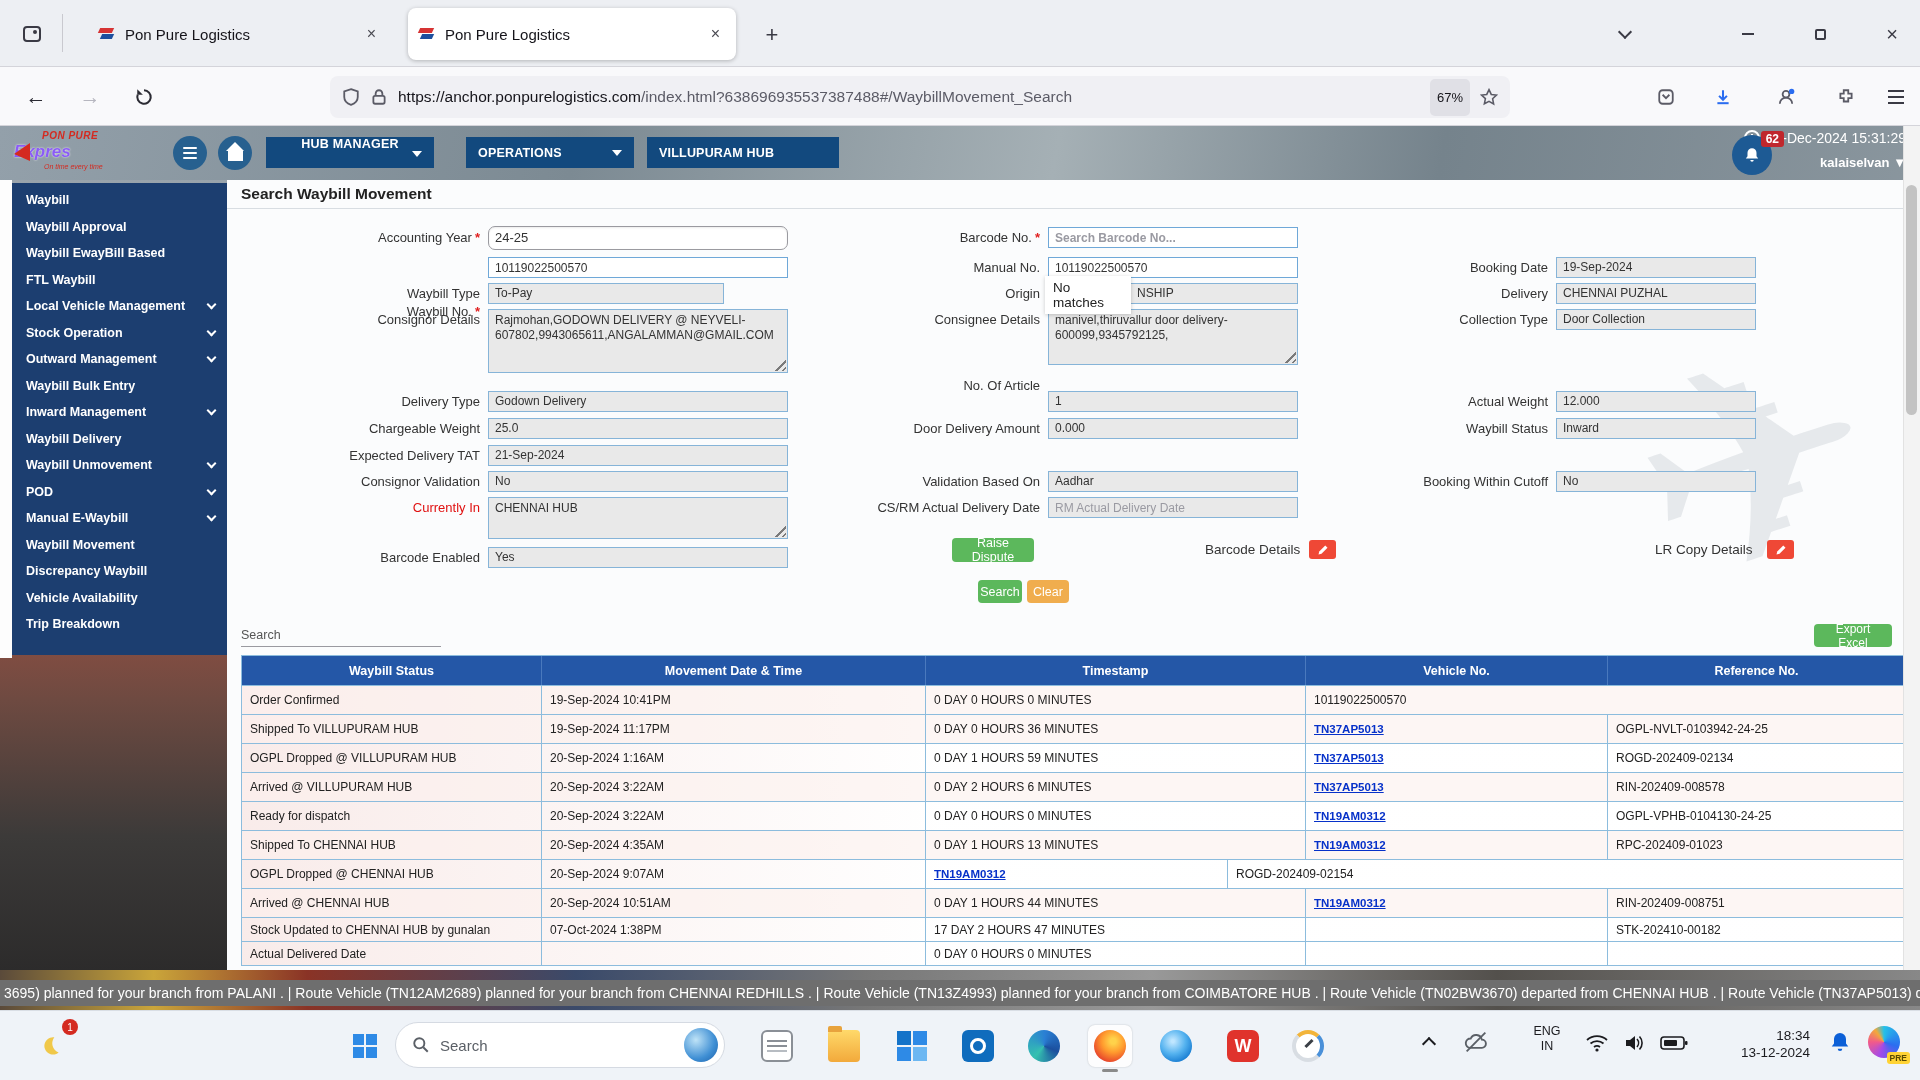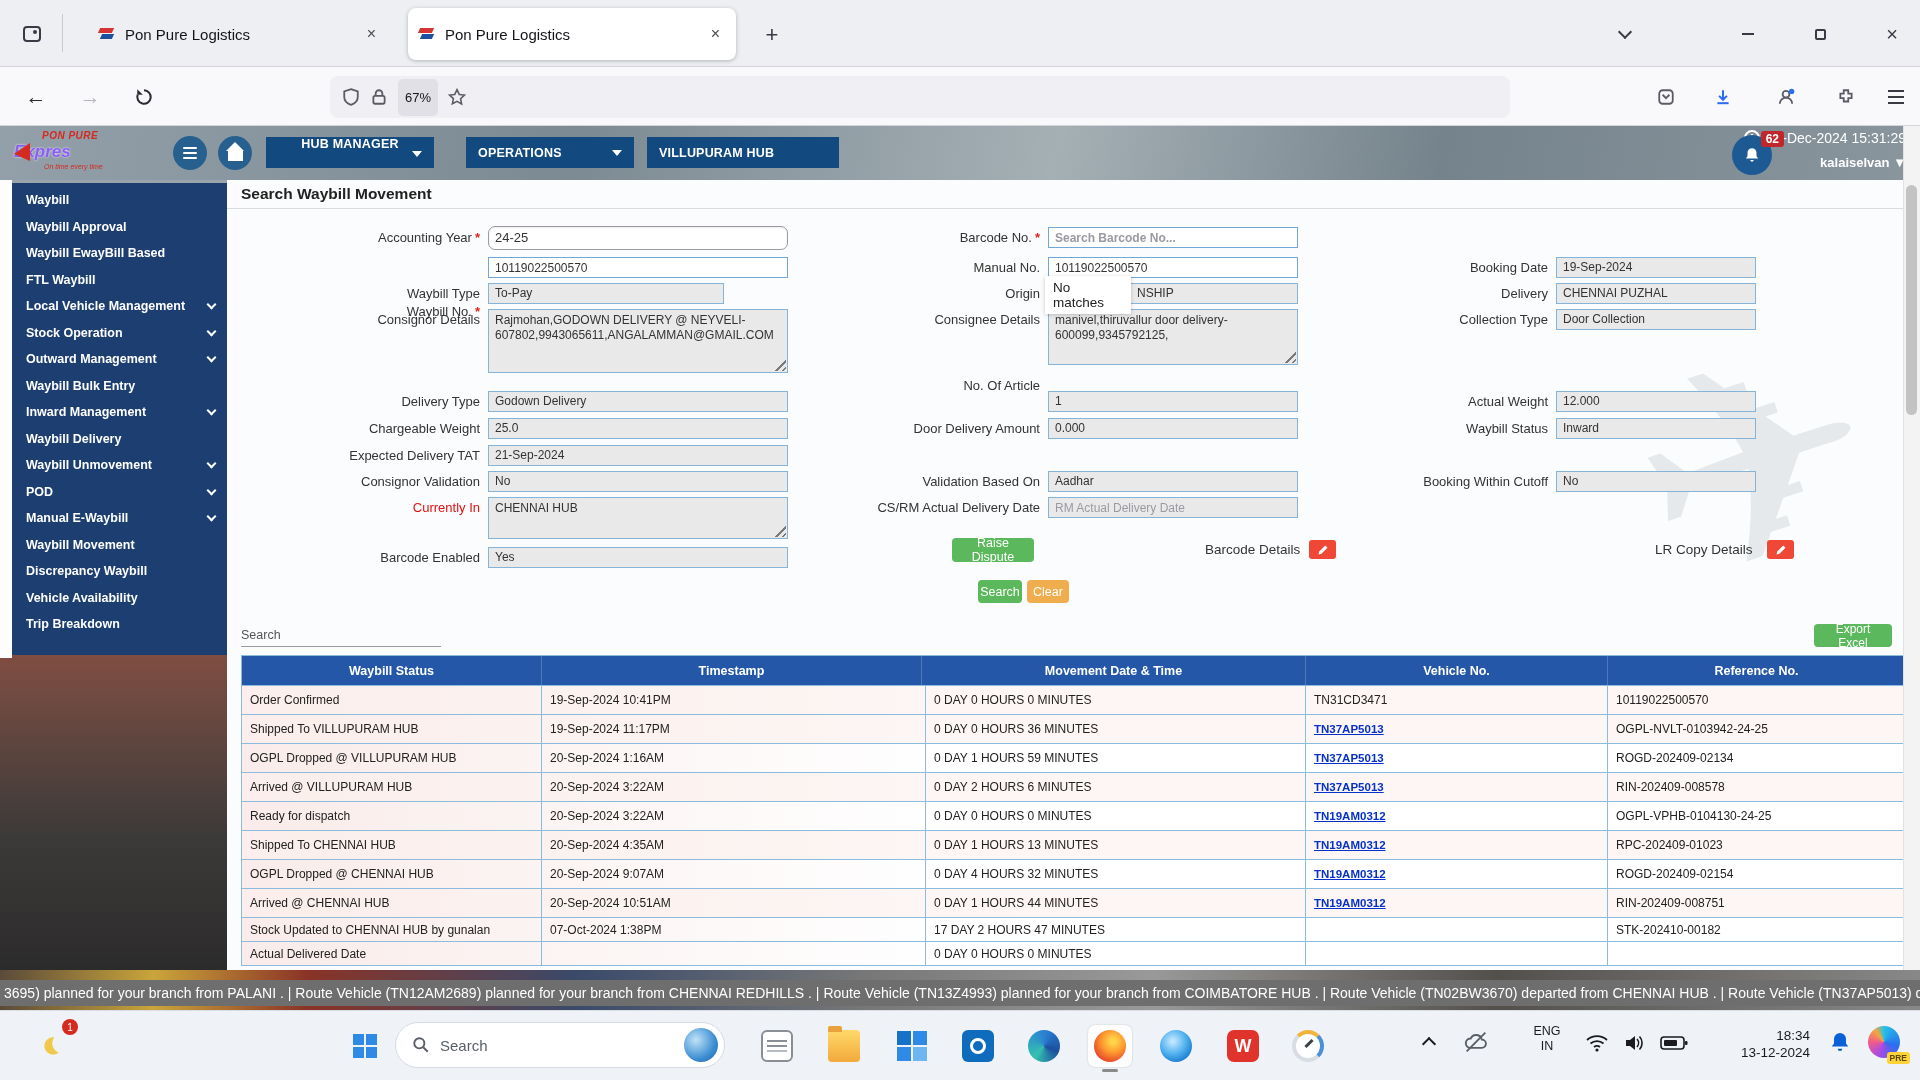--- a/index.html
+++ b/index.html
@@ -192,20 +192,21 @@
       </svg>
   </div>
   <div class="s urlbar">
     <svg class="icon16" viewBox="0 0 16 16">
         <path d="M8 1l6 2v5c0 4-3 6-6 7-3-1-6-3-6-7V3z" fill="none" stroke="#5b5b66" stroke-width="1.6"></path>
       </svg>
     <svg class="icon16" viewBox="0 0 16 16">
         <rect x="3" y="7" width="10" height="7" rx="1.5" fill="none" stroke="#5b5b66" stroke-width="1.6"></rect>
         <path d="M5 7V5a3 3 0 0 1 6 0v2" fill="none" stroke="#5b5b66" stroke-width="1.6"></path>
       </svg>
+    <div class="urltext"><b>https://anchor.ponpurelogistics.com</b><span>/index.html?638696935537387488#/WaybillMovement_Search</span></div>
     <div class="zoombadge">67%</div>
     <svg class="icon16" viewBox="0 0 16 16">
         <path d="M8 1.5l2 4.2 4.6.6-3.4 3.2.9 4.6L8 11.8 3.9 14l.9-4.6L1.4 6.3 6 5.7z" fill="none" stroke="#5b5b66" stroke-width="1.4"></path>
       </svg>
   </div>
   <div class="s rightico" style="left:1648px;">
     <svg class="icon16" viewBox="0 0 16 16">
         <rect x="2" y="2" width="12" height="12" rx="3" fill="none" stroke="#5b5b66" stroke-width="1.6"></rect>
         <path d="M5 6l3 3 3-3" fill="none" stroke="#5b5b66" stroke-width="1.6"></path>
       </svg>
@@ -418,30 +419,29 @@
     <button class="btn" style="left:751px;top:400px;width:44px;height:23px;background:#5cb85c;">Search</button>
     <button class="btn" style="left:800px;top:400px;width:42px;height:23px;background:#f0ad4e;">Clear</button>
 
     <div class="filterlbl" style="left:14px;top:448px;">Search</div>
     <div class="filterline" style="left:14px;top:466px;"></div>
     <button class="btn" style="left:1587px;top:444px;width:78px;height:23px;background:#5cb85c;font-size:12px;">Export Excel</button>
 
     <div class="tbl">
       <div class="thead">
         <div class="tc c1">Waybill Status</div>
+        <div class="tc c2">Movement Date &amp; Time</div>
         <div class="tc c3">Timestamp</div>
-        <div class="tc c2">Movement Date &amp; Time</div>
         <div class="tc c4">Vehicle No.</div>
         <div class="tc c5">Reference No.</div>
       </div>
       <div class="trow h29 stripe">
         <div class="tc c1">Order Confirmed</div>
         <div class="tc c2">19-Sep-2024 10:41PM</div>
         <div class="tc c3">0 DAY 0 HOURS 0 MINUTES</div>
-        <div class="tc c4">TN31CD3471</div>
         <div class="tc c5">10119022500570</div>
       </div>
       <div class="trow h29 stripe">
         <div class="tc c1">Shipped To VILLUPURAM HUB</div>
         <div class="tc c2">19-Sep-2024 11:17PM</div>
         <div class="tc c3">0 DAY 0 HOURS 36 MINUTES</div>
         <div class="tc c4">
             <a class="vlink" href="#">TN37AP5013</a>
           </div>
         <div class="tc c5">OGPL-NVLT-0103942-24-25</div>
@@ -478,21 +478,20 @@
         <div class="tc c2">20-Sep-2024 4:35AM</div>
         <div class="tc c3">0 DAY 1 HOURS 13 MINUTES</div>
         <div class="tc c4">
             <a class="vlink" href="#">TN19AM0312</a>
           </div>
         <div class="tc c5">RPC-202409-01023</div>
       </div>
       <div class="trow h29">
         <div class="tc c1">OGPL Dropped @ CHENNAI HUB</div>
         <div class="tc c2">20-Sep-2024 9:07AM</div>
-        <div class="tc c3">0 DAY 4 HOURS 32 MINUTES</div>
         <div class="tc c4">
             <a class="vlink" href="#">TN19AM0312</a>
           </div>
         <div class="tc c5">ROGD-202409-02154</div>
       </div>
       <div class="trow h29 stripe">
         <div class="tc c1">Arrived @ CHENNAI HUB</div>
         <div class="tc c2">20-Sep-2024 10:51AM</div>
         <div class="tc c3">0 DAY 1 HOURS 44 MINUTES</div>
         <div class="tc c4">

